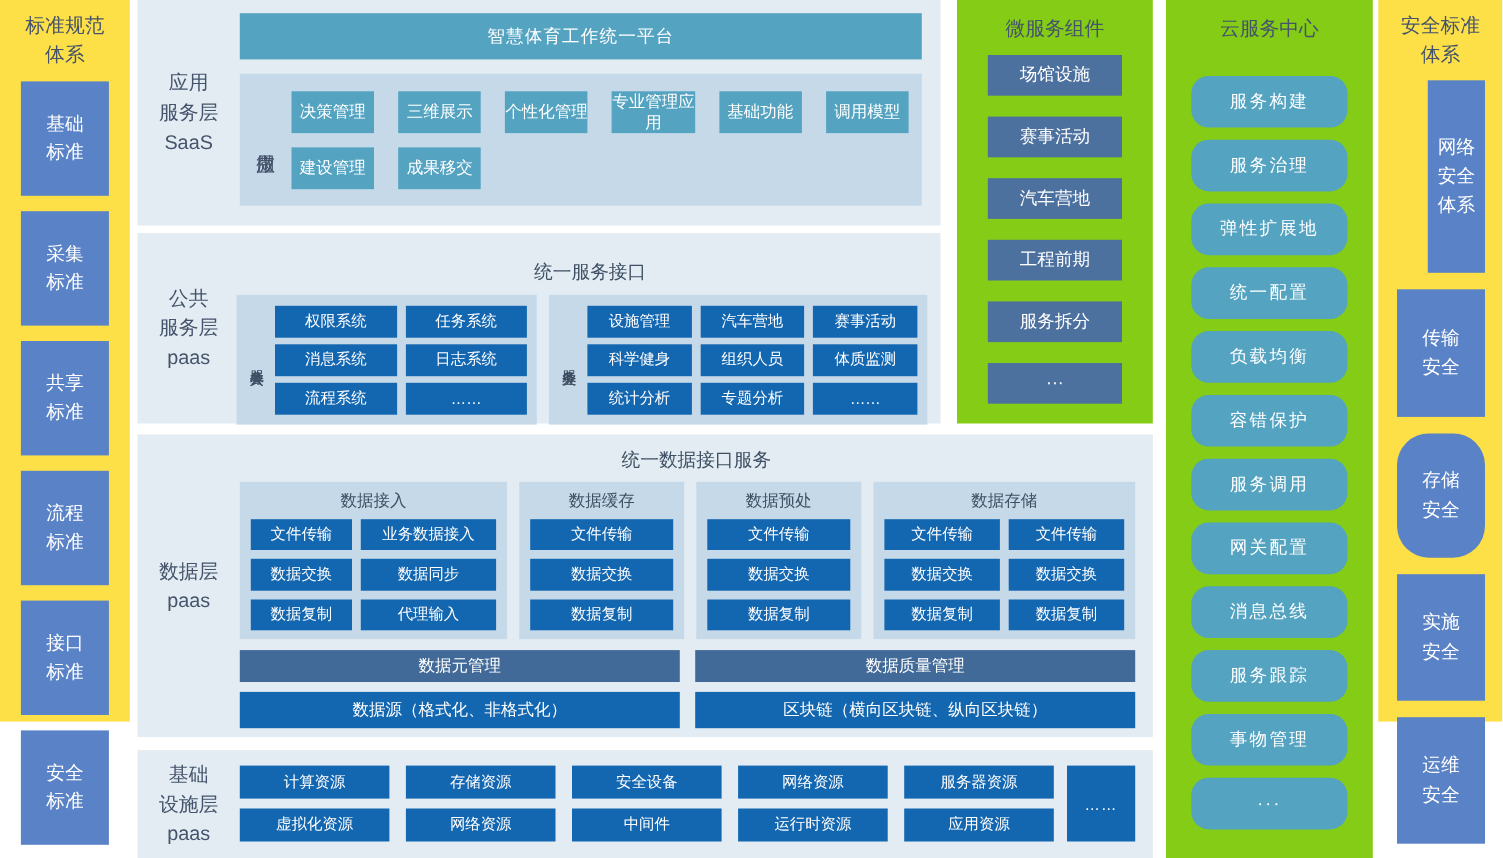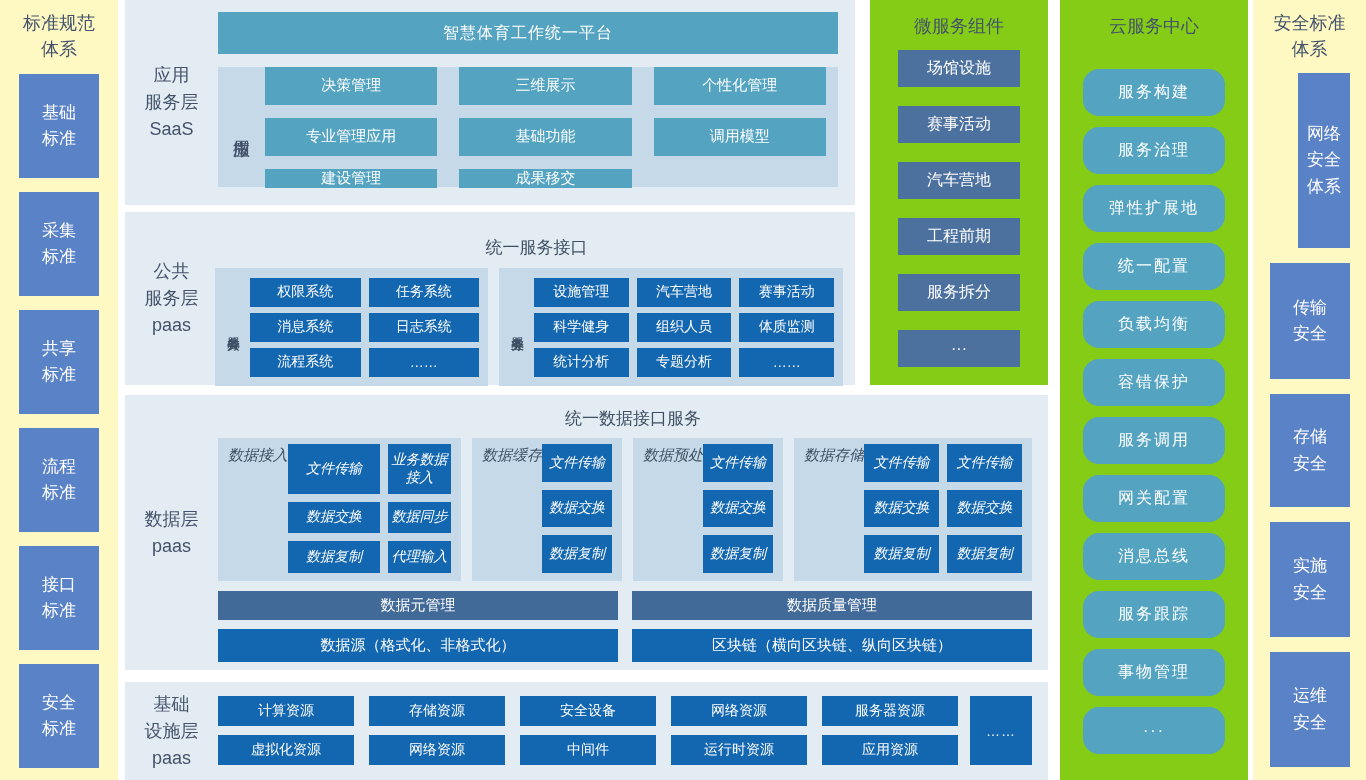--- a/index.html
+++ b/index.html
@@ -2,64 +2,64 @@
 <html><head>
 <meta charset="utf-8">
 <style>
   html,body{margin:0;padding:0;background:#ffffff;}
   body{font-family:"Liberation Sans","DejaVu Sans",sans-serif;}
   #root{position:relative;width:1366px;height:780px;background:#ffffff;overflow:hidden;}
   .cbox{display:flex;align-items:center;justify-content:center;text-align:center;color:#fff;}
   .vlabel{writing-mode:vertical-lr;text-orientation:upright;display:flex;align-items:center;justify-content:center;color:#3d4e63;}
 
   
-  .strip{position:absolute;top:0;height:780px;background:#fef9c3;}
+  .strip{position:absolute;top:0;height:656px;background:#fde047;}
   #left-strip{left:0;width:118px;}
   #right-strip{left:1253px;width:113px;}
   .strip-title{padding-top:10px;text-align:center;font-size:18px;line-height:1.45;color:#44536b;white-space:pre-line;}
   .strip-items{position:absolute;left:19px;width:80px;display:flex;flex-direction:column;gap:14px;}
   #left-strip .strip-items{top:74px;}
   #right-strip .strip-items{left:17px;top:73px;gap:15px;}
   .peri-box{background:#5a82c6;font-size:17px;line-height:1.55;white-space:pre-line;}
   #left-strip .peri-box{height:104px;}
   #right-strip .peri-box{height:115px;}
   #right-strip .peri-box.tall{height:175px;margin-left:28px;}
   #right-strip .peri-box.h116{height:116px;}
-  #right-strip .peri-box.h113{height:113px;}
+  #right-strip .peri-box.h113{height:113px;border-radius:29px;}
 
   
   .panel{position:absolute;background:#e3ecf2;}
   #saas-panel{left:125px;top:0;width:730px;height:205px;}
   #public-panel{left:125px;top:212px;width:730px;height:173px;}
   #data-panel{left:125px;top:395px;width:923px;height:275px;}
   #infra-panel{left:125px;top:682px;width:923px;height:98px;}
   .layer-label{position:absolute;left:0;top:0;width:93px;height:100%;display:flex;align-items:center;justify-content:center;text-align:center;font-size:18px;line-height:1.5;color:#44536b;white-space:pre-line;}
   .panel-header{text-align:center;font-size:17px;color:#3f5064;}
 
   
   .platform-bar{margin:12px 17px 0 93px;height:42px;background:#53a3c1;font-size:16px;letter-spacing:1px;}
   .micro-wrap{margin:13px 17px 0 93px;height:120px;background:#c6d9e9;display:flex;align-items:center;padding:0 12px;box-sizing:border-box;gap:12px;}
   .micro-wrap .vlabel{font-size:17px;color:#44536b;height:100%;}
-  .mgrid{flex:1;display:grid;grid-template-columns:repeat(3,1fr);grid-template-rows:38px 38px;gap:13px 22px;}
+  .mgrid{flex:1;display:grid;grid-template-columns:repeat(6,1fr);grid-template-rows:38px 38px;gap:13px 22px;}
   .tbox{background:#53a3c1;font-size:15px;}
 
   
   #public-panel .panel-header{padding-top:24px;margin-left:93px;}
   .pgroups{margin:9px 0 0 90px;display:flex;gap:11px;height:118px;}
   .pgroup{background:#c6d9e9;display:flex;align-items:center;gap:8px;padding:0 9px;box-sizing:border-box;}
   .pgroup .vlabel{font-size:13px;height:100%;}
   .pgrid{flex:1;display:grid;gap:6px 8px;}
   .pgrid.cols2{grid-template-columns:repeat(2,1fr);}
   .pgrid.cols3{grid-template-columns:repeat(3,1fr);}
   .bbox{background:#1366b0;font-size:14px;height:29px;}
 
   
   #data-panel .panel-header{padding-top:12px;margin-left:93px;}
   .dgroups{margin:8px 16px 0 93px;display:flex;gap:11px;height:143px;}
-  .dgroup{background:#c6d9e9;display:flex;flex-direction:row;padding:6px 10px 8px 10px;box-sizing:border-box;font-style:italic;}
+  .dgroup{background:#c6d9e9;display:flex;flex-direction:column;padding:6px 10px 8px 10px;box-sizing:border-box;}
   .dgroup-title{text-align:center;font-size:15px;color:#3f5064;margin:2px 0 7px 0;}
   .dgrid{flex:1;display:grid;gap:8px 8px;}
   .dgrid .bbox{height:auto;}
   .dgrid.acc{grid-template-columns:92px 1fr;}
   .dgrid.one{grid-template-columns:1fr;}
   .dgrid.two{grid-template-columns:1fr 1fr;}
   .bar-row{margin:10px 16px 0 93px;display:flex;gap:14px;}
   .sbar{flex:1;height:29px;background:#426a98;font-size:15px;}
   .blbar{flex:1;height:33px;background:#1366b0;font-size:15px;}
   .bar-row.src{margin-top:9px;}

